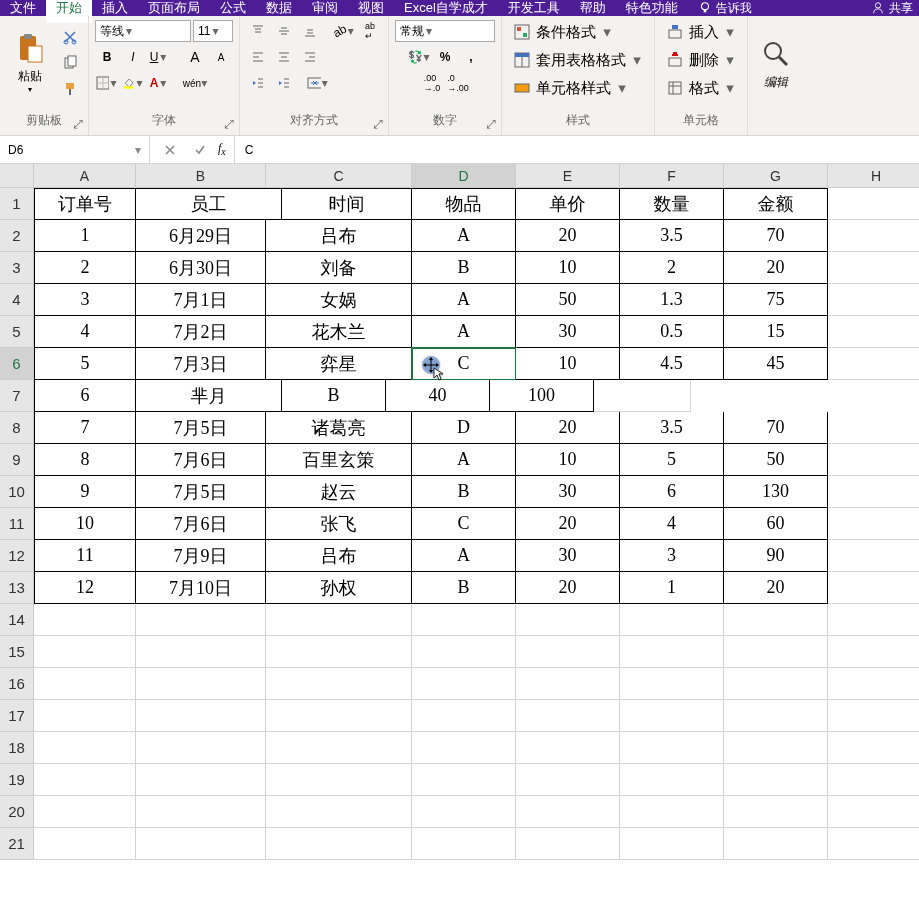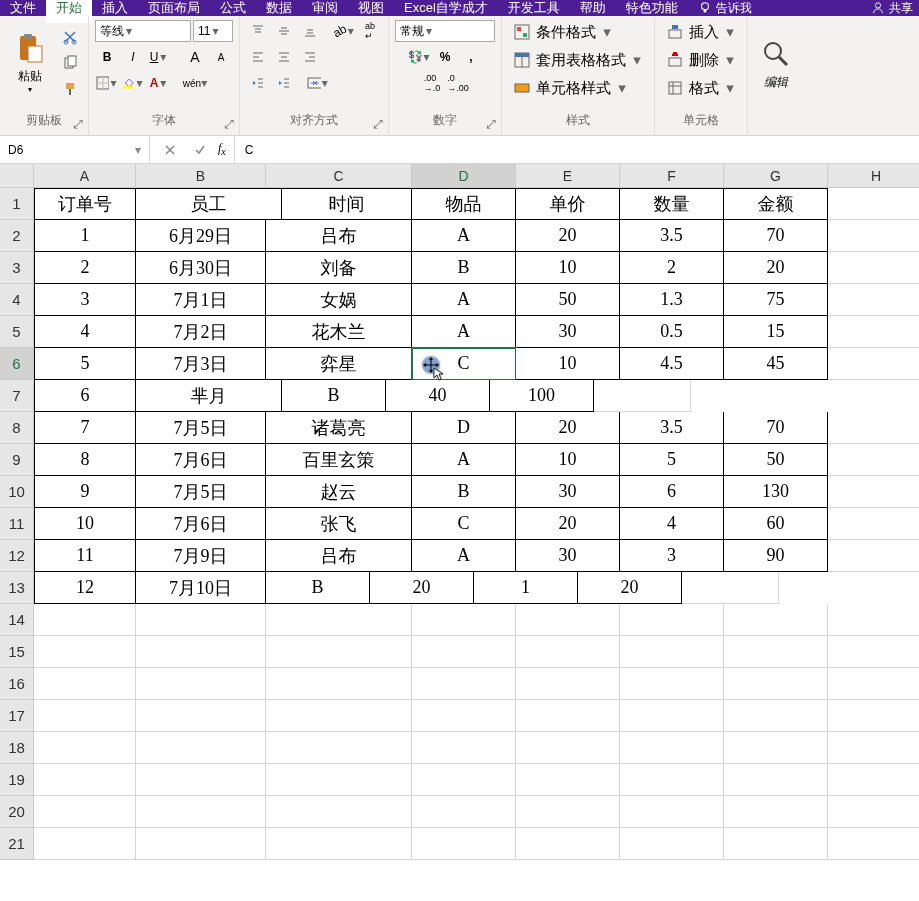--- a/index.html
+++ b/index.html
@@ -562,20 +562,21 @@
         <div class="cell b-b b-r" style="width: 146px; height: 32px;">吕布</div>
         <div class="cell b-b b-r" style="width: 104px; height: 32px;">A</div>
         <div class="cell b-b b-r" style="width: 104px; height: 32px;">30</div>
         <div class="cell b-b b-r" style="width: 104px; height: 32px;">3</div>
         <div class="cell b-b b-r" style="width: 104px; height: 32px;">90</div>
         <div class="cell" style="width: 97px; height: 32px;"></div>
       </div>
       <div class="row">
         <div class="cell b-b b-r b-l" style="width: 102px; height: 32px;">12</div>
         <div class="cell b-b b-r" style="width: 130px; height: 32px;">7月10日</div>
+        <div class="cell b-b b-r" style="width: 146px; height: 32px;">孙权</div>
         <div class="cell b-b b-r" style="width: 104px; height: 32px;">B</div>
         <div class="cell b-b b-r" style="width: 104px; height: 32px;">20</div>
         <div class="cell b-b b-r" style="width: 104px; height: 32px;">1</div>
         <div class="cell b-b b-r" style="width: 104px; height: 32px;">20</div>
         <div class="cell" style="width: 97px; height: 32px;"></div>
       </div>
       <div class="row">
         <div class="cell" style="width: 102px; height: 32px;"></div>
         <div class="cell" style="width: 130px; height: 32px;"></div>
         <div class="cell" style="width: 146px; height: 32px;"></div>

